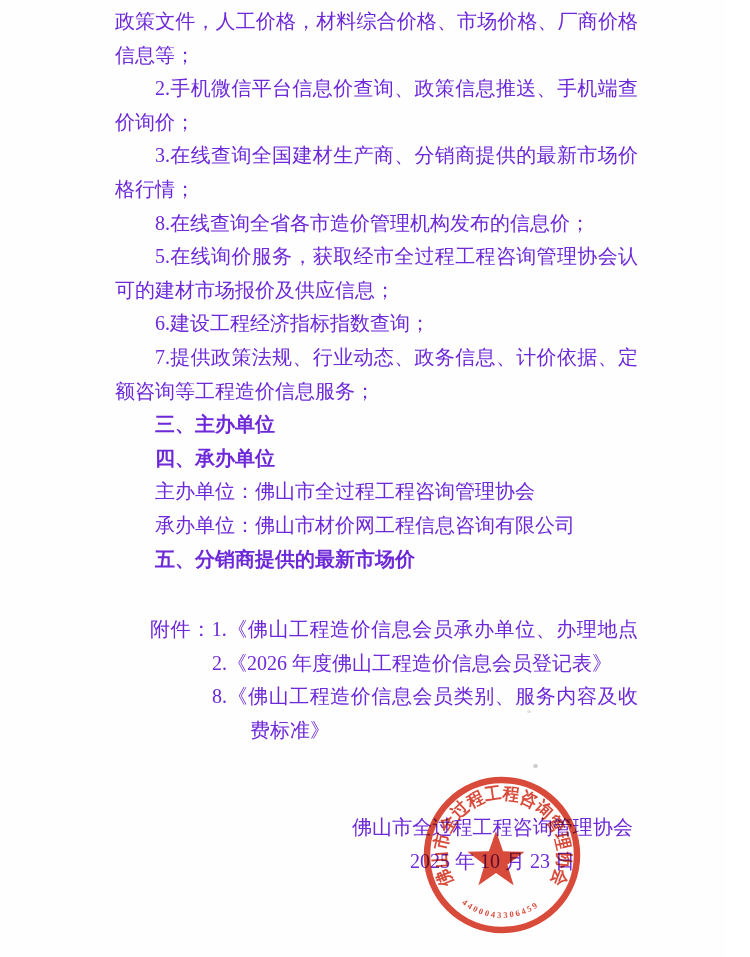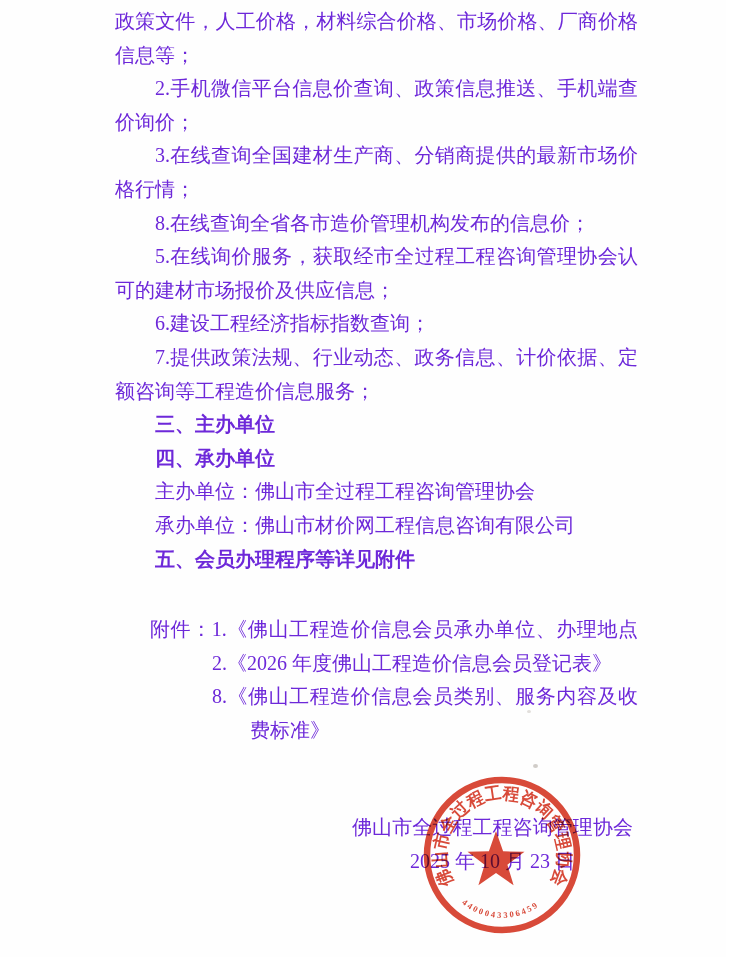--- a/index.html
+++ b/index.html
@@ -72,21 +72,21 @@
       <div class="line ind">8.在线查询全省各市造价管理机构发布的信息价；</div>
       <div class="line ind fill">5.在线询价服务，获取经市全过程工程咨询管理协会认</div>
       <div class="line">可的建材市场报价及供应信息；</div>
       <div class="line ind">6.建设工程经济指标指数查询；</div>
       <div class="line ind fill">7.提供政策法规、行业动态、政务信息、计价依据、定</div>
       <div class="line">额咨询等工程造价信息服务；</div>
       <div class="line ind bold">三、主办单位</div>
       <div class="line ind bold">四、承办单位</div>
       <div class="line ind">主办单位：佛山市全过程工程咨询管理协会</div>
       <div class="line ind">承办单位：佛山市材价网工程信息咨询有限公司</div>
-      <div class="line ind bold">五、会员办理程序等详见附件</div>
+      <div class="line ind bold">五、分销商提供的最新市场价</div>
     </div>
 
   <div id="attachment-lines">
       <div class="line fill att-first">附件：1.《佛山工程造价信息会员承办单位、办理地点</div>
       <div class="line att-item">2.《2026 年度佛山工程造价信息会员登记表》</div>
       <div class="line fill att-item">8.《佛山工程造价信息会员类别、服务内容及收</div>
       <div class="line att-cont2">费标准》</div>
     </div>
 
   <div class="signature">

